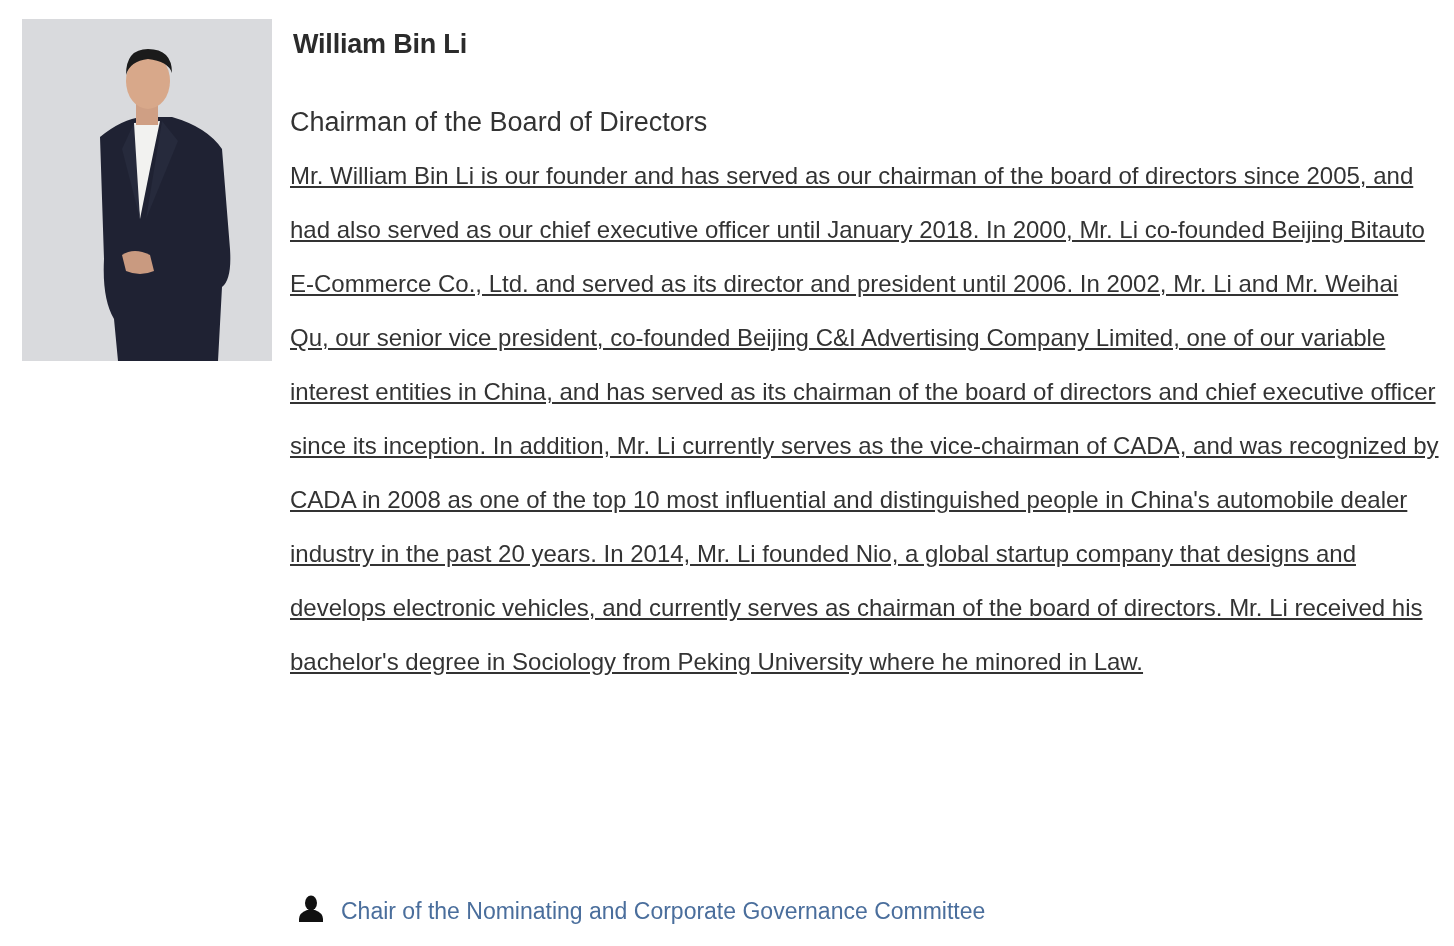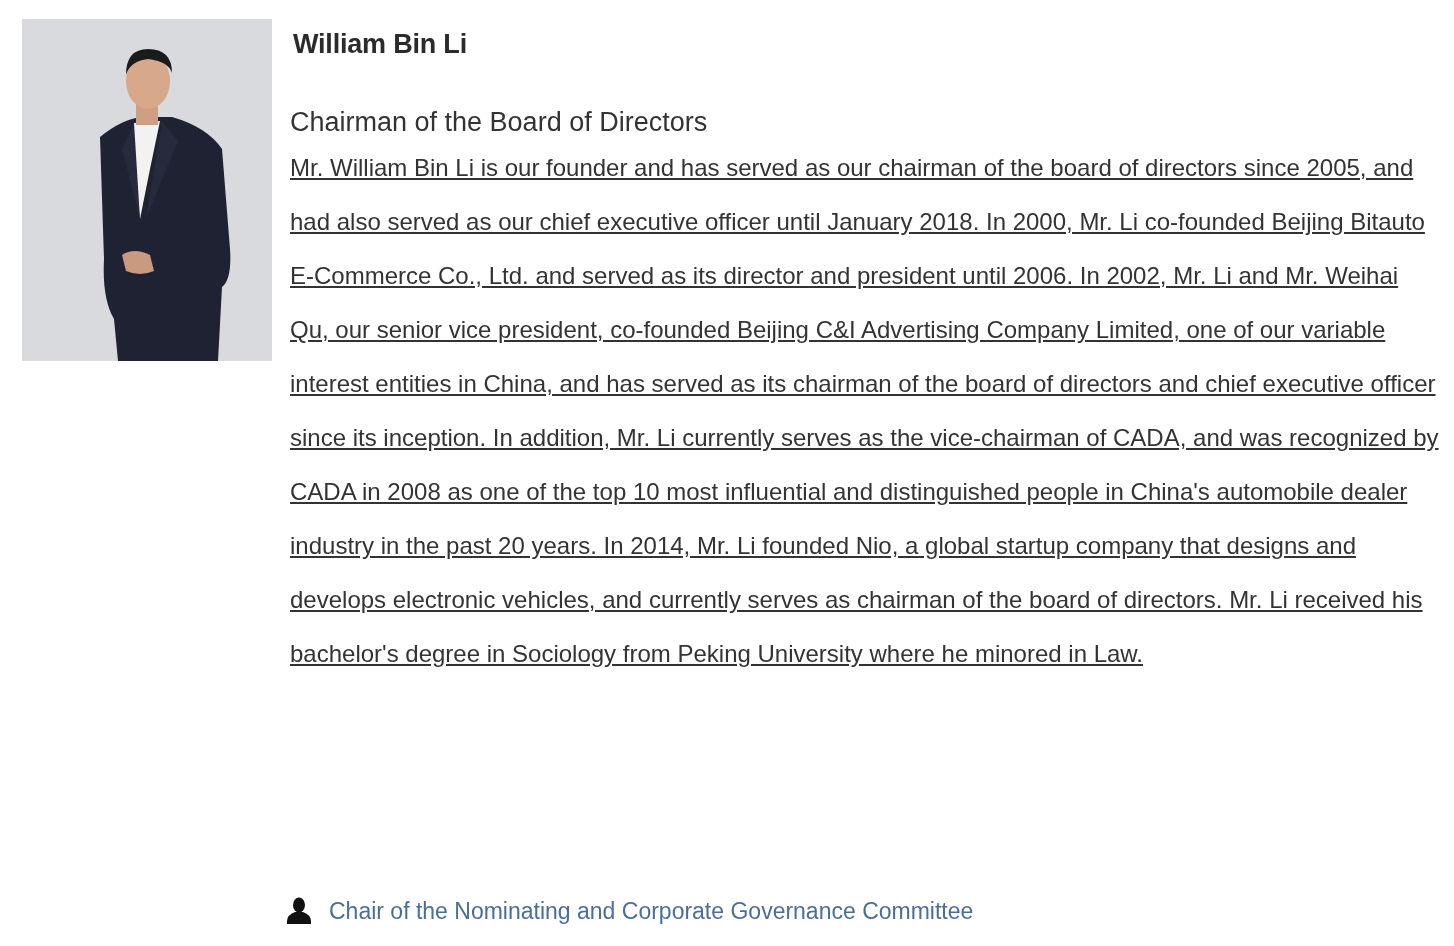--- a/index.html
+++ b/index.html
@@ -35,38 +35,38 @@
     font-size: 27px;
     font-weight: bold;
     color: #2b2b2b;
     margin: 3px;
     line-height: 38px;
     letter-spacing: -0.2px;
   }
   .title {
     font-size: 27px;
     line-height: 38px;
-    margin: 40px 0 0 0;
+    margin: 40px 0 8px 0;
     color: #333333;
   }
   .bio {
     font-size: 24px;
     line-height: 54px;
     margin: 0;
     color: #333333;
     width: 1150px;
     margin-top: 0px;
     text-decoration: underline;
   }
   .committee {
     position: absolute;
-    left: 286px;
+    left: 298px;
     top: 895px;
     display: flex;
-    align-items: center;
+    align-items: flex-start;
     height: 32px;
   }
   .committee .icon {
     width: 26px;
     height: 28px;
     margin-right: 17px;
     display: inline-block;
   }
   .committee a {
     font-size: 23px;

